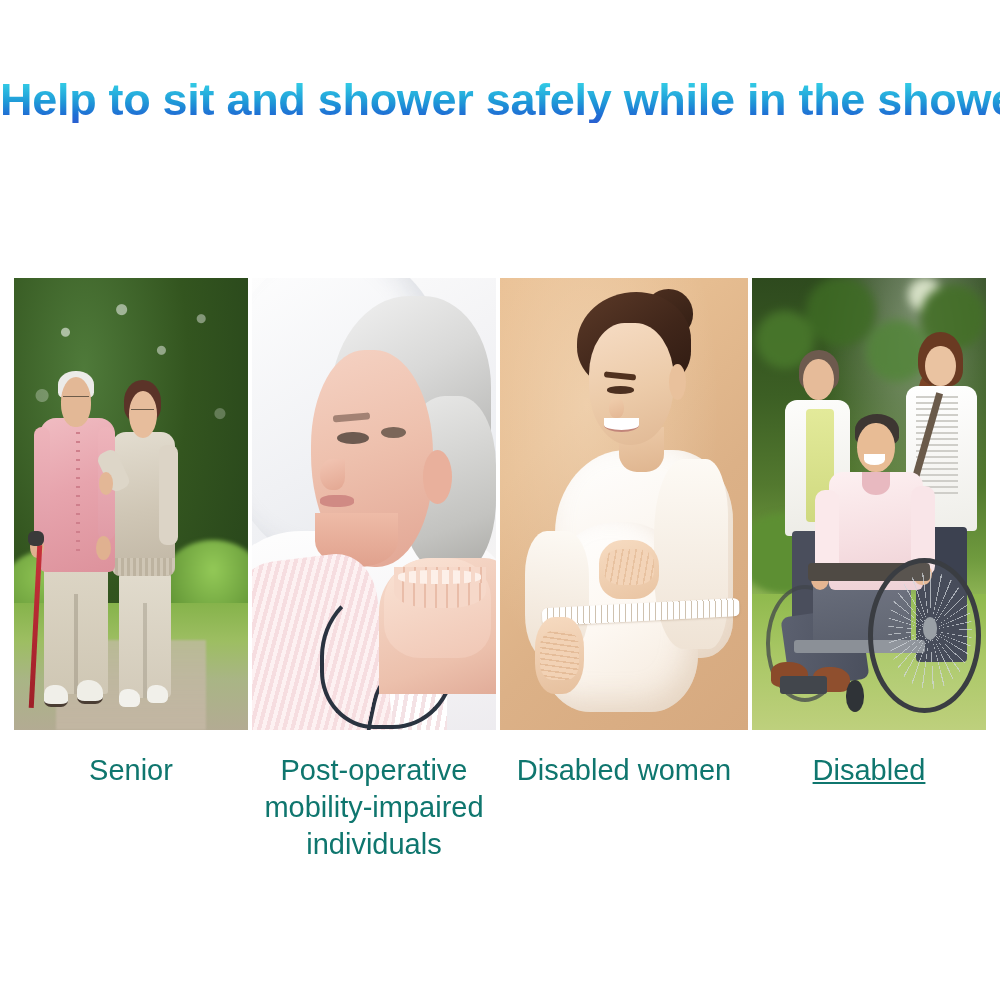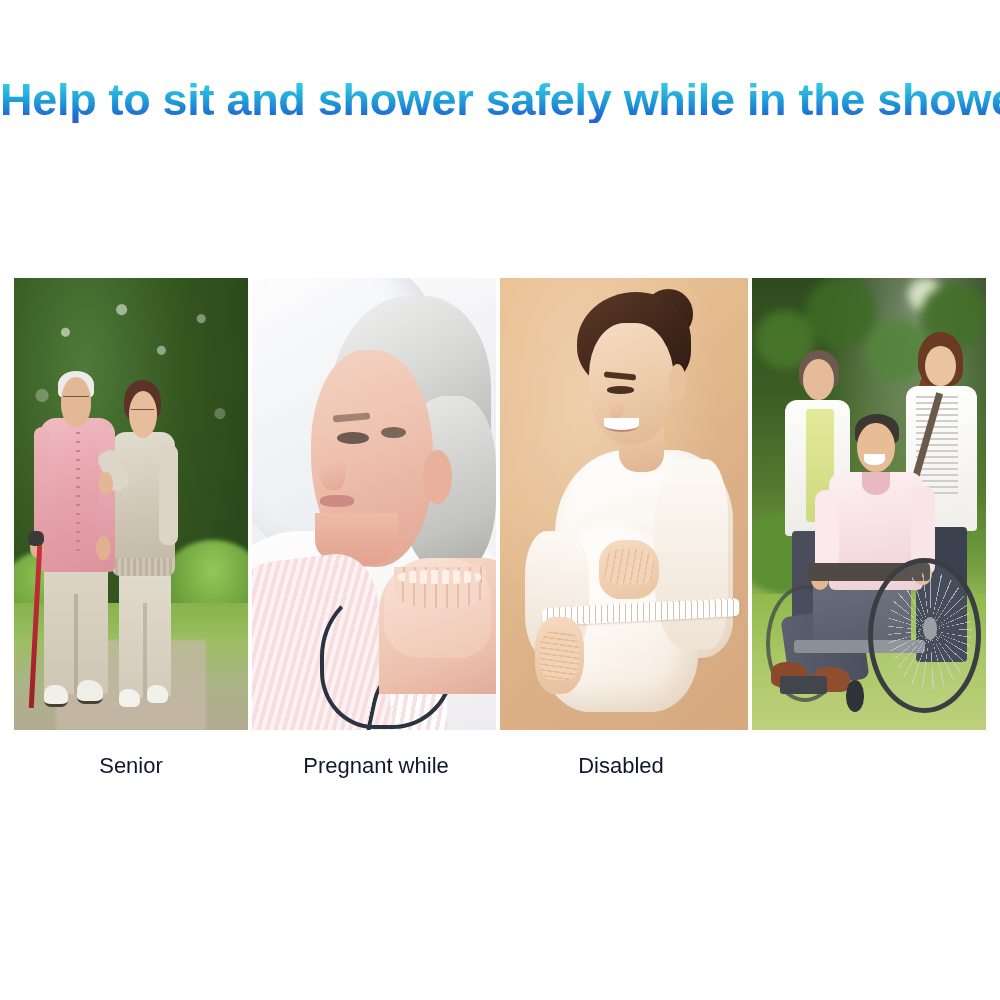--- a/index.html
+++ b/index.html
@@ -393,28 +393,28 @@
   .captions {
     position: absolute;
     left: 14px;
     top: 752px;
     width: 972px;
     display: flex;
     gap: 4px;
   }
   .cap {
     text-align: center;
-    font-size: 22px;
+    font-size: 29px;
     line-height: 1.28;
-    color: #0f172a;
+    color: #0f766e;
   }
   .cap.c1 { width: 234px; }
   .cap.c2 { width: 244px; }
   .cap.c3 { width: 248px; }
-  .cap.c4 { width: 234px; }
+  .cap.c4 { width: 234px; text-decoration: underline; }
 </style>
 </head>
 <body>
 
 <div class="page">
 
   <div class="headline">Help to sit and shower safely while in the shower</div>
 
 
   <div class="strip">
@@ -546,17 +546,18 @@
         <div class="s4-spokes"></div>
         <div class="s4-hub"></div>
         <div class="s4-caster"></div>
       </div>
     </div>
 
   </div>
 
   <div class="captions">
     <div class="cap c1">Senior</div>
-    <div class="cap c3">Pregnant while</div>
+    <div class="cap c2">Post-operative mobility-impaired individuals</div>
+    <div class="cap c3">Disabled women</div>
     <div class="cap c4">Disabled</div>
   </div>
 
 </div>
 
 </body></html>

